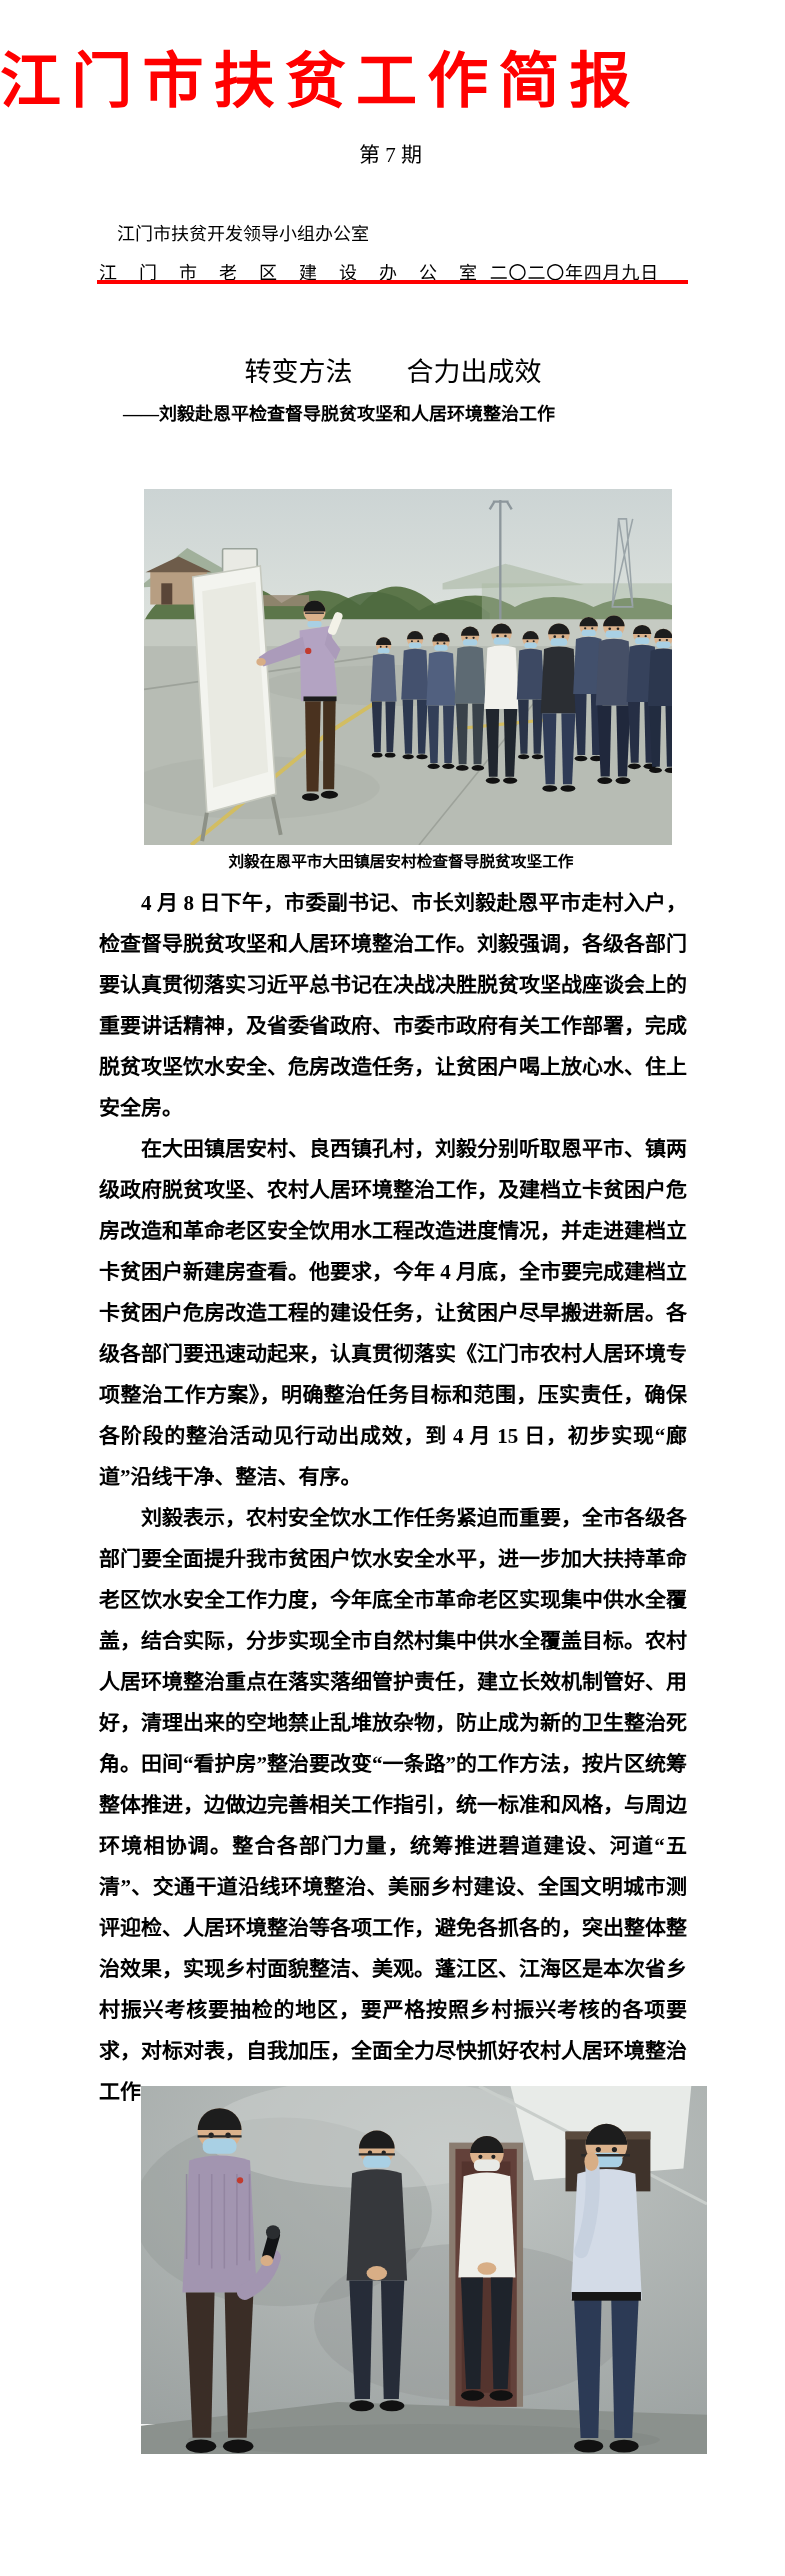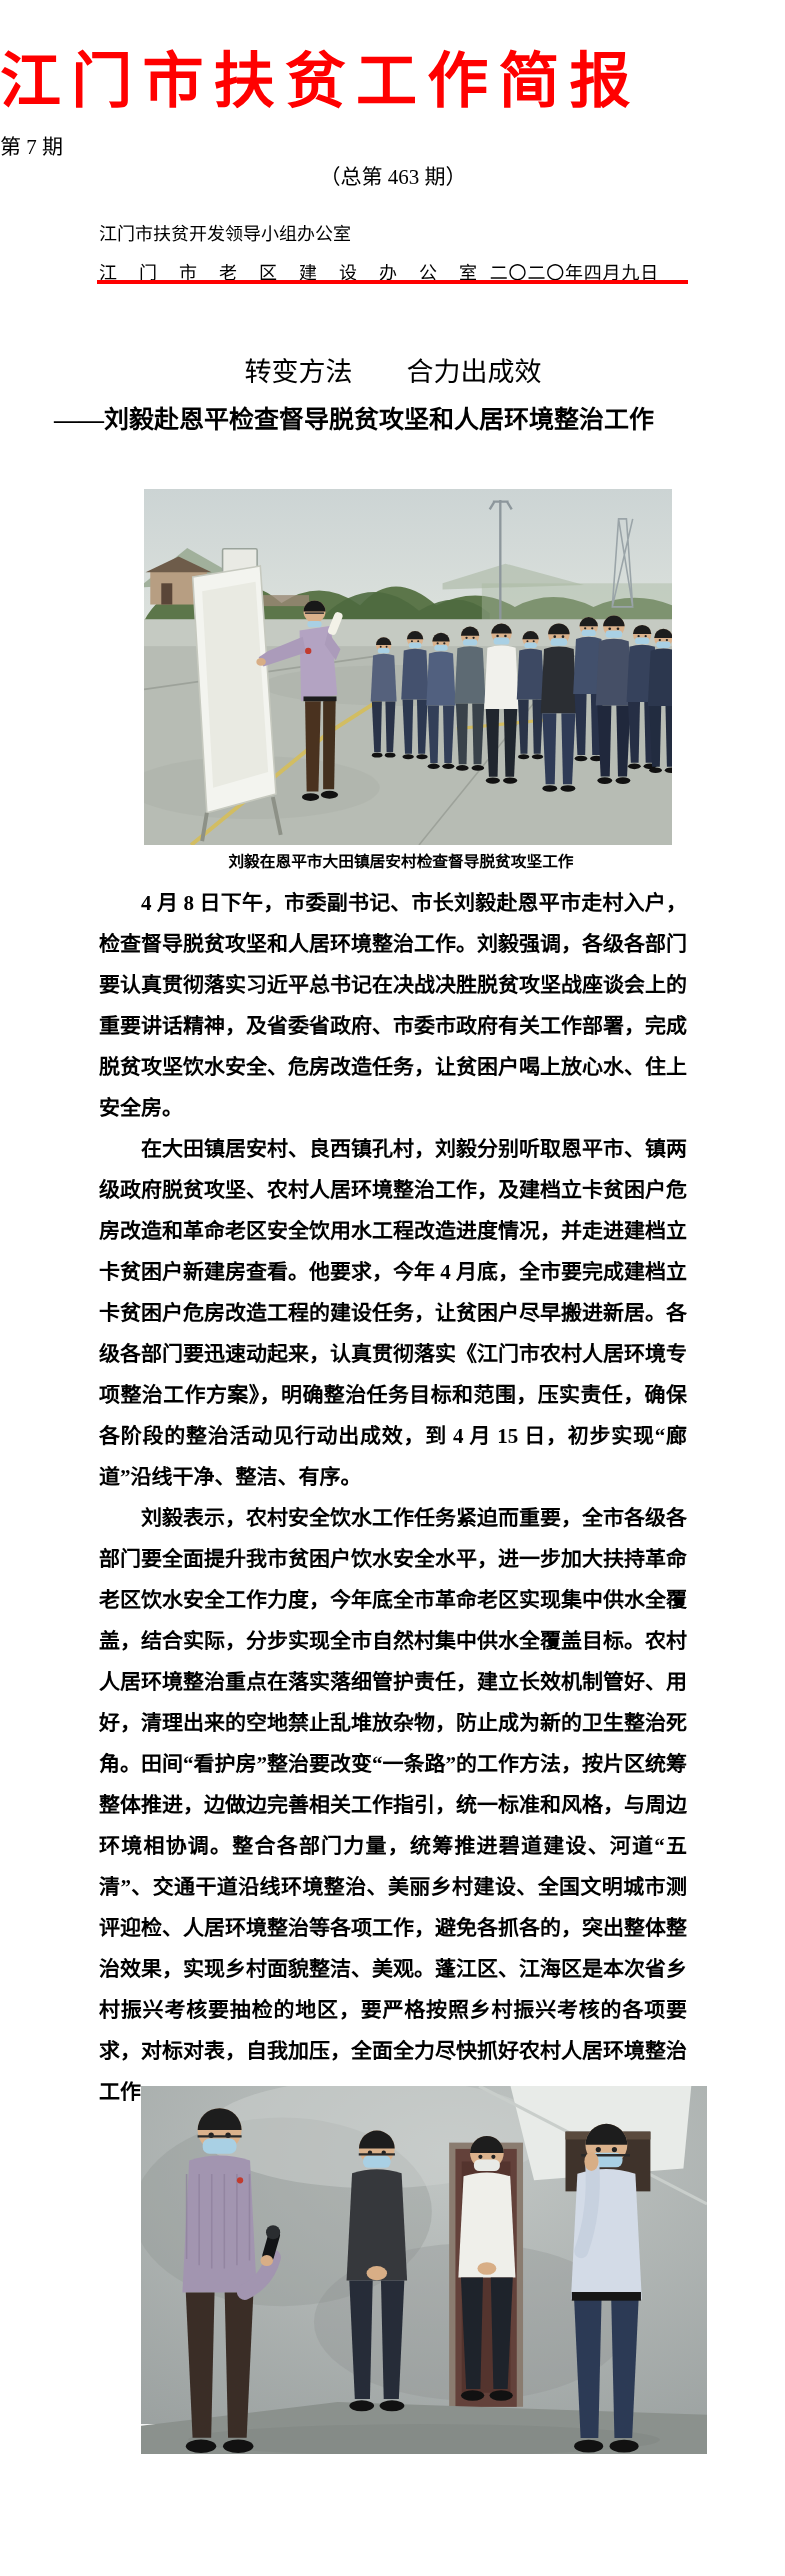--- a/index.html
+++ b/index.html
@@ -15,55 +15,54 @@
   }
   .masthead-title {
     position:absolute; top:31px; left:0; width:634px;
     text-align:center;
     font-size:61px; font-weight:bold;
     letter-spacing:10.2px;
     color:var(--accent,#ff0000);
     white-space:nowrap;
   }
   .issue-no {
-    position:absolute; top:130px; left:0; width:781px;
-    text-align:left; font-size:21px;
+    position:absolute; top:138px; left:0; width:781px;
+    text-align:center; font-size:21px;
   }
   .cum-issue {
     position:absolute; top:160px; left:0; width:786px;
     text-align:center; font-size:21px;
   }
   .issuer-block {
     position:absolute; top:223px; left:99px; width:588px;
     font-size:18px; line-height:23.6px;
   }
-  .issuer-line1 { white-space:nowrap; }
+  .issuer-line1 { white-space:nowrap;margin-left:18px; }
   .issuer-line2 { margin-top:15.7px; letter-spacing:22px; white-space:nowrap; }
   .publish-date {
     position:absolute; top:39px; right:28px;
     font-size:18px; letter-spacing:0.8px; white-space:nowrap;
   }
   .red-rule {
     position:absolute; top:280px; left:97px;
     width:591px; height:3.9px;
     background:var(--accent,#ff0000);
   }
   .art-title {
     position:absolute; top:350px; left:0; width:786px;
     text-align:center;
     font-family:"Liberation Sans","DejaVu Sans",sans-serif;
     font-size:27px; font-weight:normal;
     white-space:pre;
   }
   .art-subtitle {
     position:absolute; top:399px; left:0; width:678px;
     text-align:center;
-    font-size:25px; font-weight:bold;
+    font-size:18px; font-weight:bold;
     white-space:nowrap;
-    margin-left:15px;
   }
   figure.photo { position:absolute; overflow:hidden; }
   figure.photo svg { display:block; width:100%; height:100%; }
   .photo-1 { top:489px; left:144px; width:528px; height:356px; }
   .photo-2 { top:2086px; left:141px; width:566px; height:368px; }
   .photo-caption {
     position:absolute; left:8px; width:786px;
     text-align:center; font-size:15.7px; font-weight:bold;
   }
   .caption-1 { top:849px; }
@@ -76,21 +75,20 @@
   }
   .body-text p { text-indent:2em; margin:0;font-weight:bold; }
 </style>
 </head>
 <body>
 
 <div class="page">
 
   <h1 class="masthead-title">江门市扶贫工作简报</h1>
   <div class="issue-no">第 7 期</div>
-  <div class="cum-issue">（总第 463 期）</div>
 
   <div class="issuer-block">
     <div class="issuer-line1">江门市扶贫开发领导小组办公室</div>
     <div class="issuer-line2">江门市老区建设办公室</div>
     <div class="publish-date">二〇二〇年四月九日</div>
   </div>
 
   <div class="red-rule"></div>
 
   <h2 class="art-title">转变方法　　合力出成效</h2>

